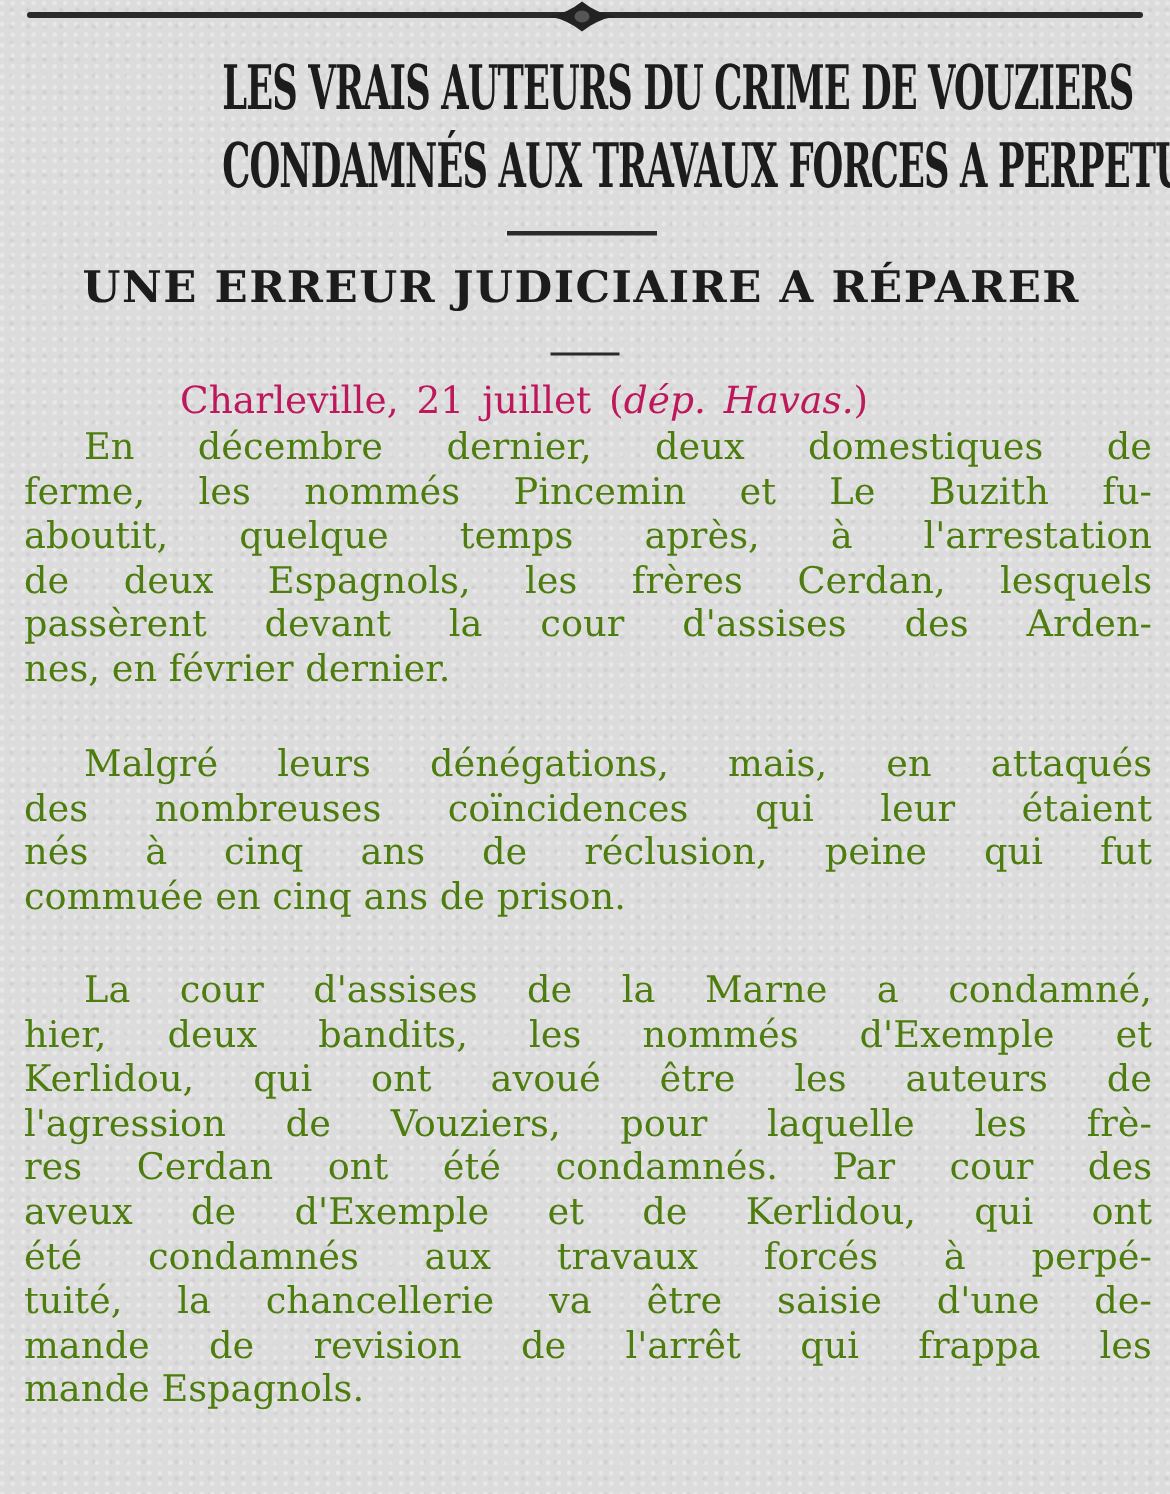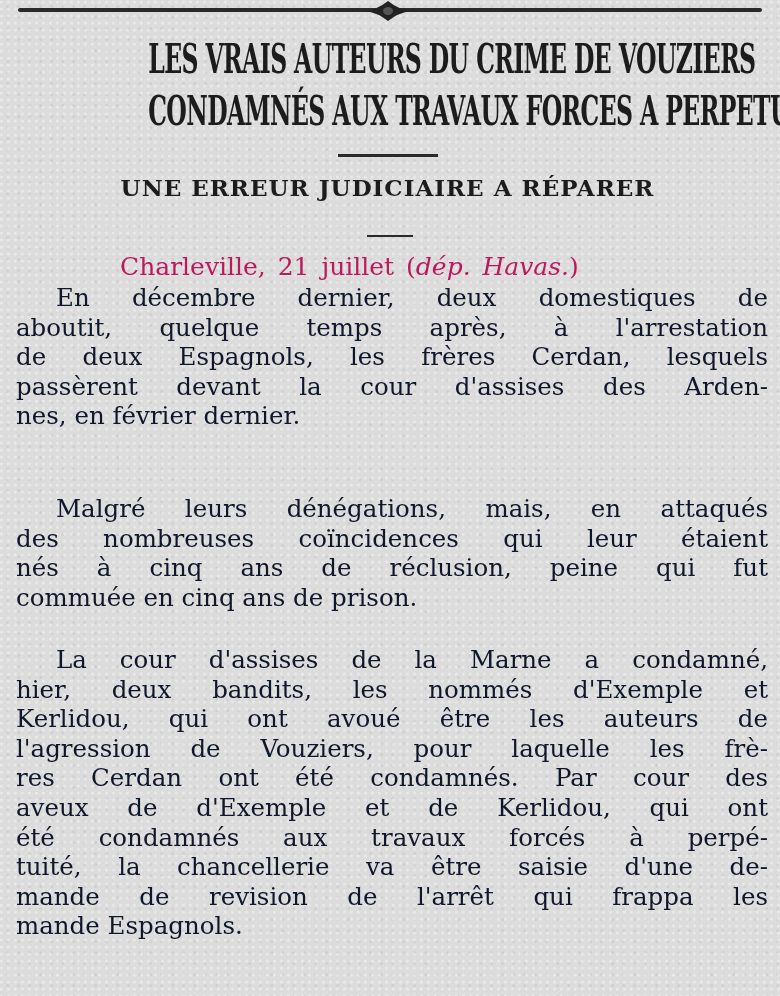--- a/index.html
+++ b/index.html
@@ -28,33 +28,33 @@
   }
   .h1 { top: 34px; font-size: 38px; transform: scaleX(0.62) scaleY(1.08); white-space: nowrap; }
   .h2 { top: 86px; font-size: 38px; transform: scaleX(0.62) scaleY(1.08); white-space: nowrap; }
   .short-rule {
     position: absolute; height: 3px; background: #2a2a2a;
   }
   .sr1 { left: 338px; width: 100px; top: 154px; }
   .sr2 { left: 367px; width: 46px; top: 235px; height: 2px; }
   .subhead {
     position: absolute; left: 0; width: 775px; text-align: center; top: 174px;
-    font-family: "DejaVu Serif", serif; font-weight: bold; font-size: 23px;
+    font-family: "DejaVu Serif", serif; font-weight: bold; font-size: 29px;
     letter-spacing: 1px; color: #1c1c1c; white-space: nowrap;
   }
   .dateline {
     position: absolute; left: 120px; top: 252px;
     font-family: "DejaVu Serif", serif; font-size: 25px; color: #be185d; white-space: nowrap;
     word-spacing: 4px;
   }
   .dateline i { font-style: italic; }
   .body-text {
     position: absolute; left: 16px; width: 752px;
     font-family: "DejaVu Serif", serif; font-size: 24.5px; line-height: 29.6px;
-    color: #0f172a;
+    color: #4d7c0f;
   }
   .line { display: block; white-space: nowrap; text-align: justify; text-align-last: justify; height: 29.6px; }
   .line.last { text-align-last: left; }
   .line.indent { padding-left: 40px; }
 </style>
 </head>
 <body>
 
 <div class="rule-top"></div>
 <svg class="ornament" viewBox="0 0 44 22">
@@ -70,20 +70,21 @@
 <div class="subhead">UNE ERREUR JUDICIAIRE A RÉPARER</div>
 
 <div class="short-rule sr2"></div>
 
 <div class="dateline">
   <span>Charleville, 21 juillet </span><span>(</span><i>dép. Havas.</i><span>)</span>
 </div>
 
 <div class="body-text" style="top:283px;">
   <span class="line indent">En décembre dernier, deux domestiques de</span>
+  <span class="line">ferme, les nommés Pincemin et Le Buzith fu-</span>
   <span class="line">aboutit, quelque temps après, à l'arrestation</span>
   <span class="line">de deux Espagnols, les frères Cerdan, lesquels</span>
   <span class="line">passèrent devant la cour d'assises des Arden-</span>
   <span class="line last">nes, en février dernier.</span>
 </div>
 
 <div class="body-text" style="top:494px;">
   <span class="line indent">Malgré leurs dénégations, mais, en attaqués</span>
   <span class="line">des nombreuses coïncidences qui leur étaient</span>
   <span class="line">nés à cinq ans de réclusion, peine qui fut</span>

